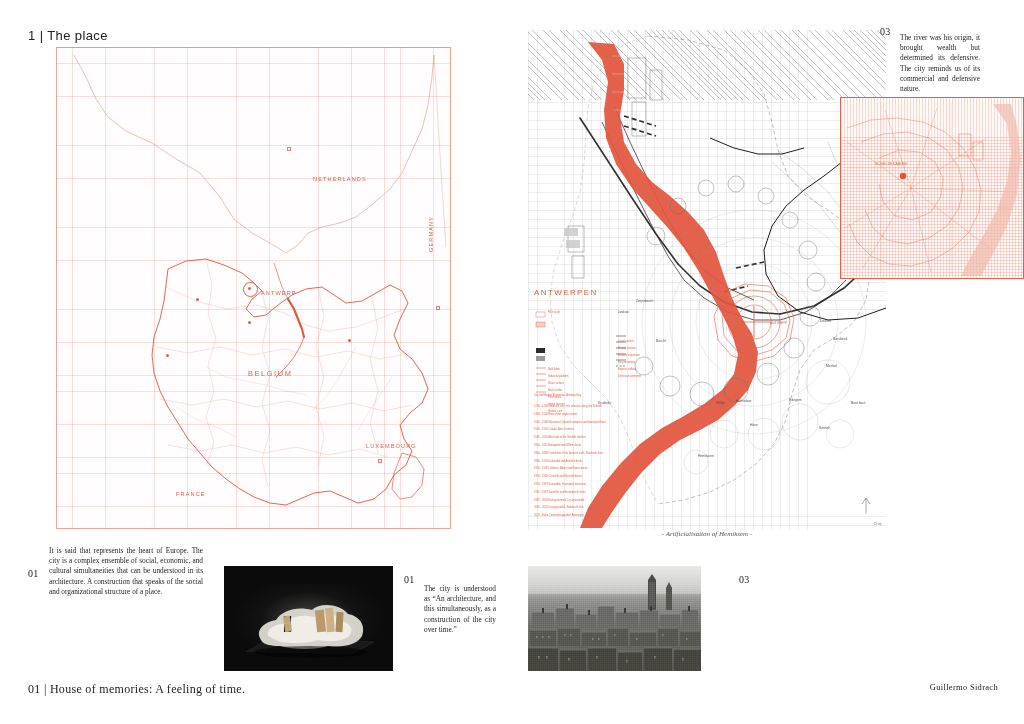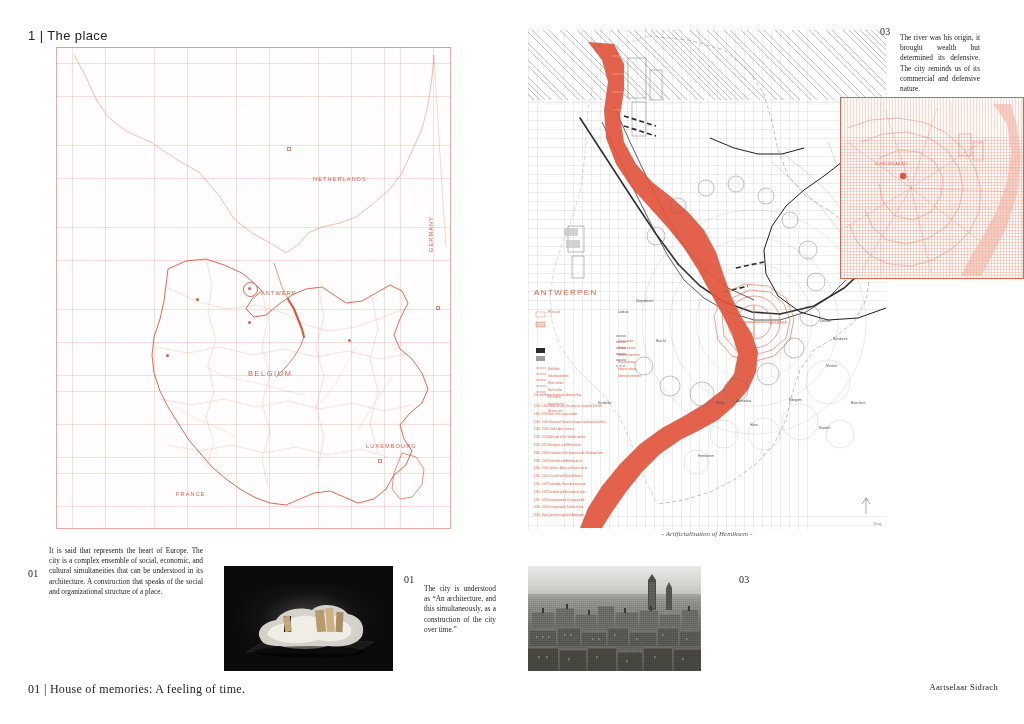--- a/index.html
+++ b/index.html
@@ -646,15 +646,15 @@
 
   <div class="num" style="left:404px; top:574px;">01</div>
   <div class="para" style="left:424px; top:584px; width:72px;">The city is understood as “An architecture, and this simultaneously, as a construction of the city over time.”</div>
 
   <div class="num" style="left:880px; top:26px;">03</div>
   <div class="para" style="left:900px; top:33px; width:80px;">The river was his origin, it brought wealth but determined its defensive. The city reminds us of its commercial and defensive nature.</div>
 
   <div class="num" style="left:739px; top:574px;">03</div>
 
   <div class="footer-left">01 | House of memories: A feeling of time.</div>
-  <div class="footer-right">Aartselaar Sidrach</div>
+  <div class="footer-right">Guillermo Sidrach</div>
 
 </div>
 
 </body></html>

